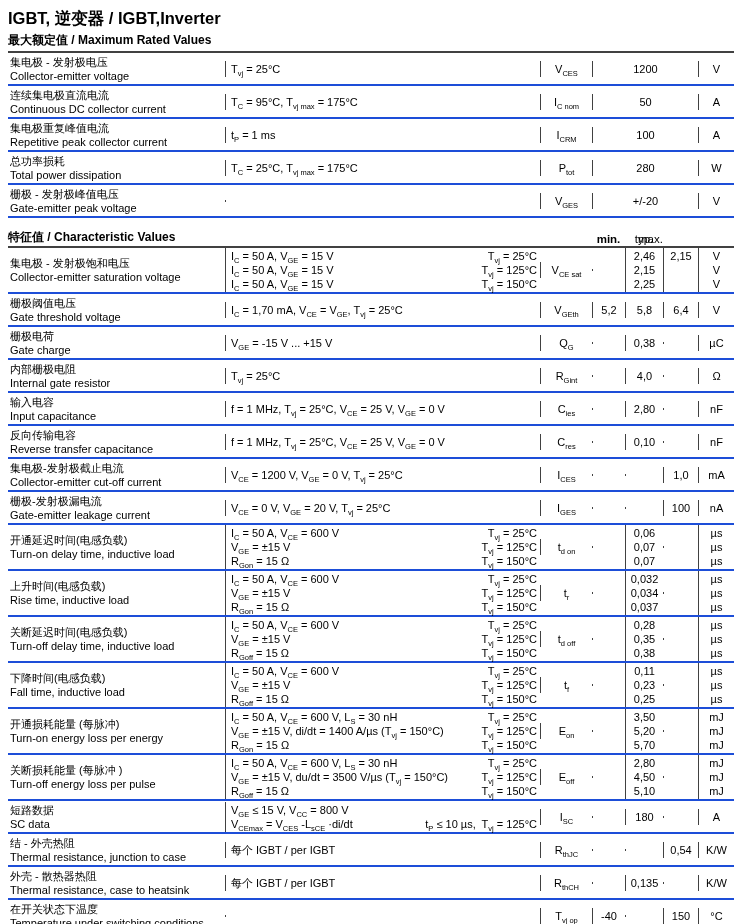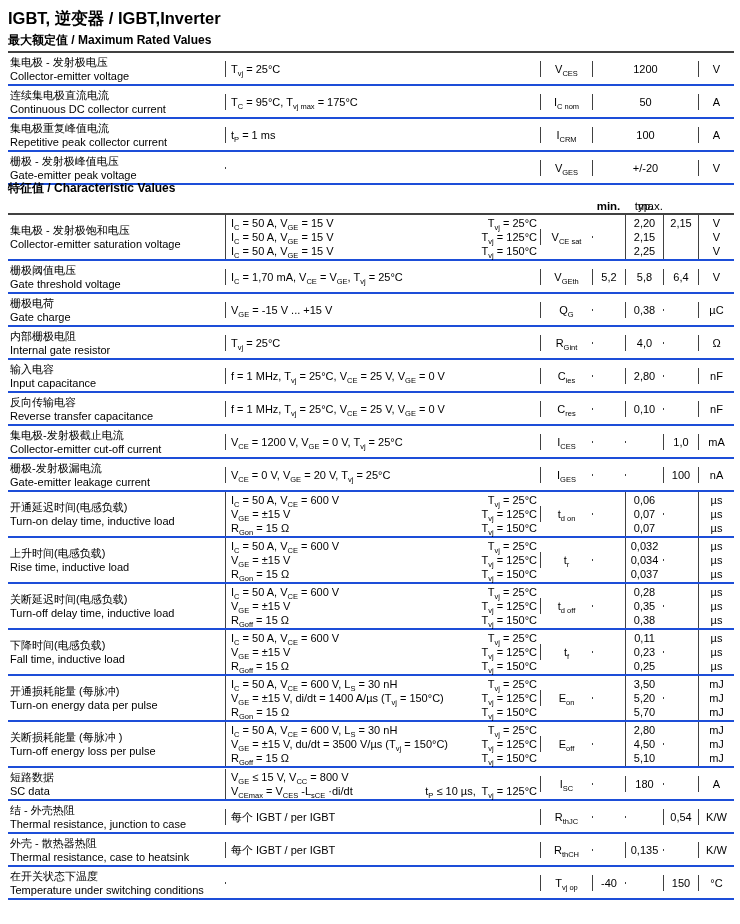--- a/index.html
+++ b/index.html
@@ -5,21 +5,21 @@
   html,body{margin:0;padding:0;background:#fff;}
   body{
     width:740px;height:924px;overflow:hidden;
     font-family:"Liberation Sans","DejaVu Sans",sans-serif;
     color:#000;-webkit-font-smoothing:antialiased;
   }
   .page{box-sizing:border-box;width:740px;padding:6px 6px 0 8px;}
   .doc-title{font-size:16.5px;font-weight:bold;letter-spacing:0;margin:2px 0 2px 0;}
   .sec-title{font-size:12px;font-weight:bold;margin:1px 0 2px 0;}
   .sec2{position:relative;height:17px;margin-top:11px;}
-  .sec2 .sec-title{position:absolute;left:0;bottom:16px;margin:0;}
+  .sec2 .sec-title{position:absolute;left:0;bottom:0;margin:0;}
   .mh{position:absolute;bottom:1px;font-size:11.5px;text-align:center;}
   .mh-min{left:584px;width:33px;font-weight:bold;}
   .mh-typ{left:617px;width:38px;}
   .mh-max{left:625px;width:35px;}
 
   .dtable{width:726px;border-top:2px solid #414141;}
   .row{display:flex;align-items:center;border-bottom:2px solid #1d4ed8;box-sizing:border-box;min-height:33px;}
   .cell{box-sizing:border-box;display:flex;flex-direction:column;justify-content:center;
         padding:1px 4px;font-size:11px;line-height:14px;}
   .cell + .cell{border-left:1.5px solid #414141;}
@@ -91,20 +91,38 @@
         </div>
         <div class="cell c-val">
           <div class="line">100</div>
         </div>
         <div class="cell c-unit">
           <div class="line">A</div>
         </div>
       </div>
       <div class="row">
         <div class="cell c-name">
+          <div class="line">总功率损耗</div>
+          <div class="line">Total power dissipation</div>
+        </div>
+        <div class="cell c-cond">
+          <div class="line">T<sub>C</sub> = 25°C, T<sub>vj max</sub> = 175°C</div>
+        </div>
+        <div class="cell c-sym">
+          <div class="line">P<sub>tot</sub></div>
+        </div>
+        <div class="cell c-val">
+          <div class="line">280</div>
+        </div>
+        <div class="cell c-unit">
+          <div class="line">W</div>
+        </div>
+      </div>
+      <div class="row">
+        <div class="cell c-name">
           <div class="line">栅极 - 发射极峰值电压</div>
           <div class="line">Gate-emitter peak voltage</div>
         </div>
         <div class="cell c-cond"></div>
         <div class="cell c-sym">
           <div class="line">V<sub>GES</sub></div>
         </div>
         <div class="cell c-val">
           <div class="line">+/-20</div>
         </div>
@@ -136,21 +154,21 @@
             <div class="line">T<sub>vj</sub> = 25°C</div>
             <div class="line">T<sub>vj</sub> = 125°C</div>
             <div class="line">T<sub>vj</sub> = 150°C</div>
           </div>
         </div>
         <div class="cell c-sym">
           <div class="line">V<sub>CE sat</sub></div>
         </div>
         <div class="cell c-min"></div>
         <div class="cell c-typ">
-          <div class="line">2,20</div>
+          <div class="line">2,46</div>
           <div class="line">2,15</div>
           <div class="line">2,25</div>
         </div>
         <div class="cell c-max">
           <div class="line">2,15</div>
           <div class="line"></div>
           <div class="line"></div>
         </div>
         <div class="cell c-unit">
           <div class="line">V</div>
@@ -444,21 +462,21 @@
         <div class="cell c-max"></div>
         <div class="cell c-unit">
           <div class="line">µs</div>
           <div class="line">µs</div>
           <div class="line">µs</div>
         </div>
       </div>
       <div class="row">
         <div class="cell c-name">
           <div class="line">开通损耗能量 (每脉冲)</div>
-          <div class="line">Turn-on energy data per pulse</div>
+          <div class="line">Turn-on energy loss per energy</div>
         </div>
         <div class="cell c-cond">
           <div class="cond-left">
             <div class="line">I<sub>C</sub> = 50 A, V<sub>CE</sub> = 600 V, L<sub>S</sub> = 30 nH</div>
             <div class="line">V<sub>GE</sub> = ±15 V, di/dt = 1400 A/µs (T<sub>vj</sub> = 150°C)</div>
             <div class="line">R<sub>Gon</sub> = 15 Ω</div>
           </div>
           <div class="cond-right">
             <div class="line">T<sub>vj</sub> = 25°C</div>
             <div class="line">T<sub>vj</sub> = 125°C</div>

